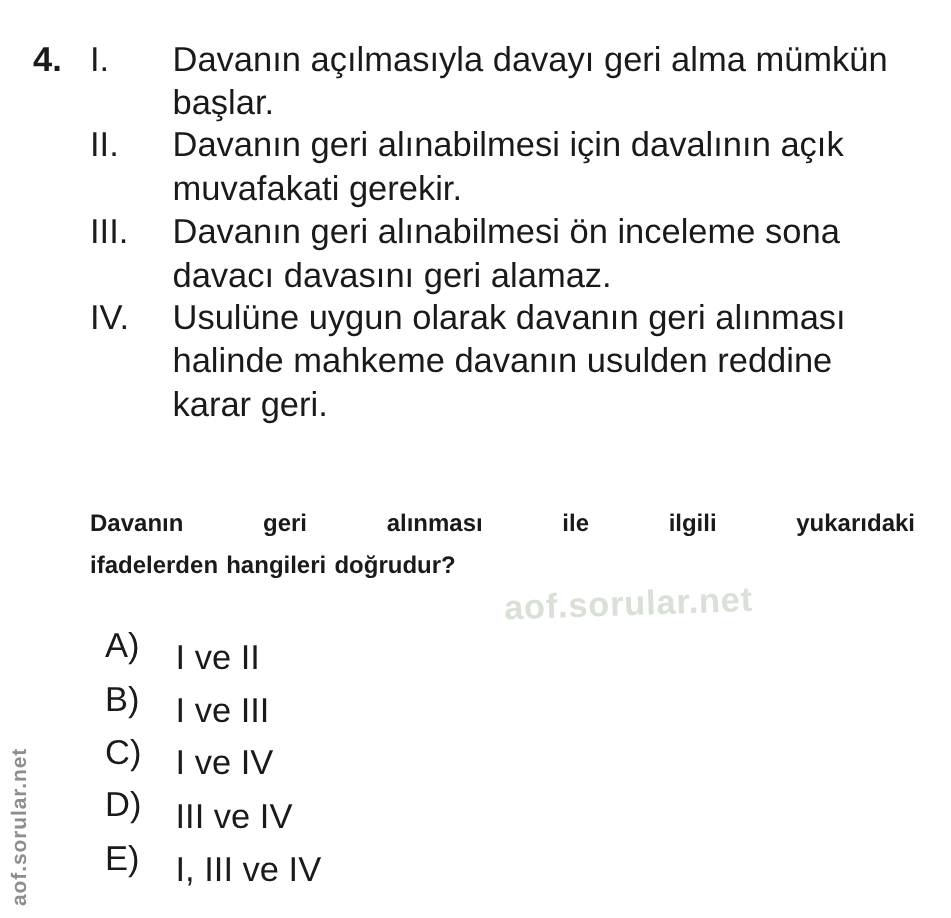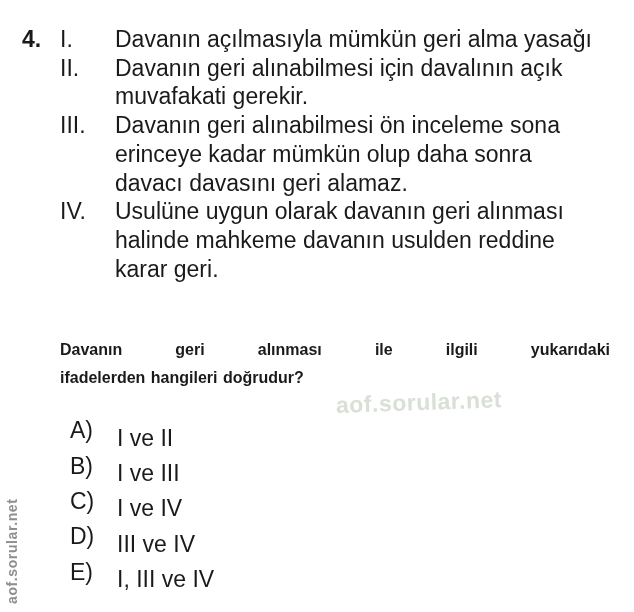--- a/index.html
+++ b/index.html
@@ -120,31 +120,31 @@
 </head>
 <body>
 
 <div class="sheet">
 
   <div class="qnum">4.</div>
 
   <div class="items">
     <div class="item">
       <span class="numeral">I.</span>
-      <div class="line">Davanın açılmasıyla mümkün geri alma yasağı</div>
+      <div class="line">Davanın açılmasıyla davayı geri alma mümkün</div>
+      <div class="line">başlar.</div>
     </div>
     <div class="item">
       <span class="numeral">II.</span>
       <div class="line">Davanın geri alınabilmesi için davalının açık</div>
       <div class="line">muvafakati gerekir.</div>
     </div>
     <div class="item">
       <span class="numeral">III.</span>
       <div class="line">Davanın geri alınabilmesi ön inceleme sona</div>
-      <div class="line">erinceye kadar mümkün olup daha sonra</div>
       <div class="line">davacı davasını geri alamaz.</div>
     </div>
     <div class="item">
       <span class="numeral">IV.</span>
       <div class="line">Usulüne uygun olarak davanın geri alınması</div>
       <div class="line">halinde mahkeme davanın usulden reddine</div>
       <div class="line">karar geri.</div>
     </div>
   </div>
 

